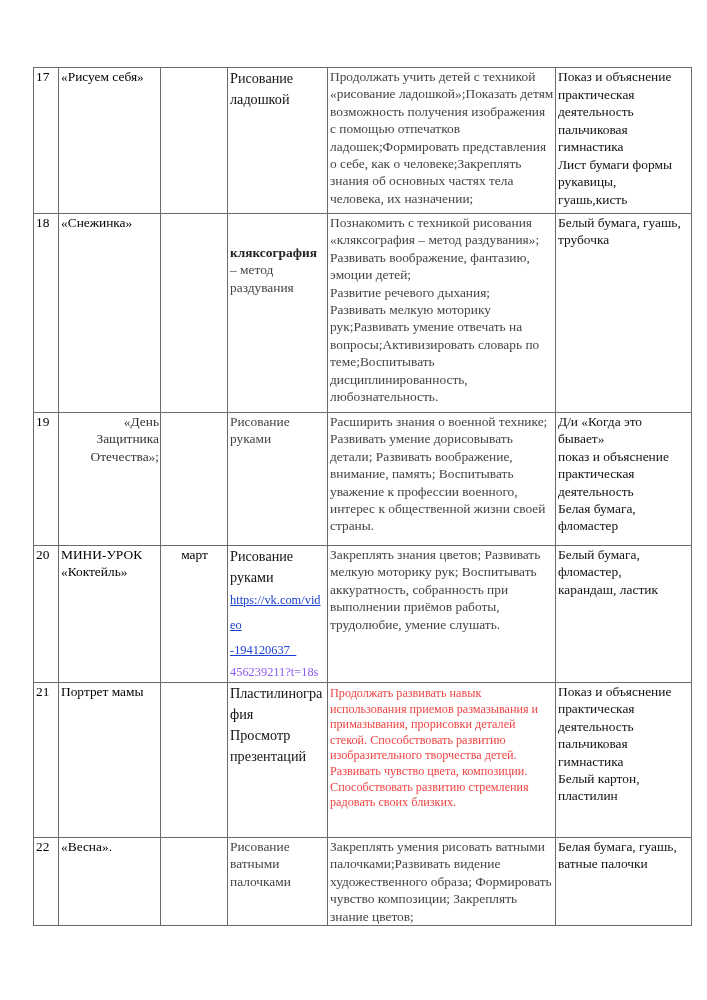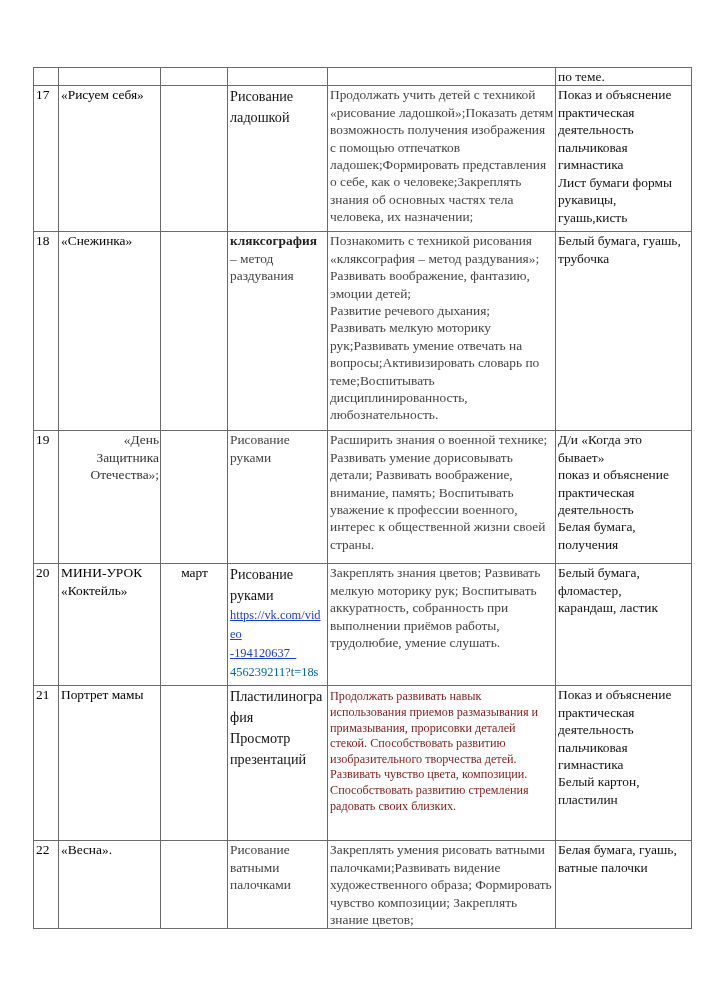--- a/index.html
+++ b/index.html
@@ -45,27 +45,27 @@
     col.c-goal { width: 228px; }
     col.c-mat { width: 136px; }
 
     td.num { text-align: left; font-size: 14.5px; line-height: 19px; padding-top: 1px; }
     td.title { text-align: left; font-size: 14.5px; line-height: 19px; padding-top: 1px; }
     td.title.left { text-align: right; font-size: 13.4px; line-height: 17.4px; color:#333; }
     td.month { text-align: center; font-size: 14px; line-height: 19px; padding-top: 1px; }
     td.tech { color: #444; font-size: 13.6px; line-height: 20px; padding-top: 1px; }
     td.tech.dark { color: #111; font-size: 14.2px; line-height: 21px; }
     td.goal { color: #444; font-size: 13.4px; line-height: 17.3px; padding-top: 1px; }
-    td.goal.small { color: #7f1d1d; font-size: 12.2px; line-height: 15.6px; padding-top: 3px; }
+    td.goal.small { color: #ef4444; font-size: 12.2px; line-height: 15.6px; padding-top: 3px; }
     td.mat { color: #111; font-size: 13.6px; line-height: 19px; padding-top: 1px; }
     td.mat.tight .ln { line-height: 17.5px; }
     .ln { display: block; }
-    .bold { font-weight: bold; color: #222; }
-    a.link { color: #1a3fd1; text-decoration: underline; font-size: 12.4px; line-height: 19px; display:block; }
-    .plain-small { font-size: 12.4px; line-height: 19px; color:#0369a1; display:block; }
+    .bold { font-weight: bold; color: #222; margin-top: 30px; }
+    a.link { color: #1a3fd1; text-decoration: underline; font-size: 12.4px; line-height: 25px; display:block; }
+    .plain-small { font-size: 12.4px; line-height: 19px; color:#8b5cf6; display:block; }
 
     tr.r0 td { height: 17px; }
     tr.r17 td { height: 145px; }
     tr.r18 td { height: 198px; }
     tr.r19 td { height: 132px; }
     tr.r20 td { height: 121px; margin-left: 25px; }
     tr.r21 td { height: 151px; }
     tr.r22 td { height: 82px; }
   </style>
 </head>
@@ -76,28 +76,20 @@
     <colgroup>
       <col class="c-num">
         <col class="c-title">
         <col class="c-month">
         <col class="c-tech">
         <col class="c-goal">
         <col class="c-mat">
     </colgroup>
     <tbody>
 
-      <tr class="r0">
-        <td class="num"></td>
-        <td class="title"></td>
-        <td class="month"></td>
-        <td class="tech"></td>
-        <td class="goal"></td>
-        <td class="mat">по теме.</td>
-      </tr>
 
       <tr class="r17">
         <td class="num">17</td>
         <td class="title">«Рисуем себя»</td>
         <td class="month"></td>
         <td class="tech dark">
           <span class="ln">Рисование</span>
           <span class="ln">ладошкой</span>
         </td>
         <td class="goal">Продолжать учить детей с техникой «рисование ладошкой»;Показать детям возможность получения изображения с помощью отпечатков ладошек;Формировать представления о себе, как о человеке;Закреплять знания об основных частях тела человека, их назначении;</td>
@@ -147,21 +139,21 @@
           <span class="ln">руками</span>
         </td>
         <td class="goal">Расширить знания о военной технике; Развивать умение дорисовывать детали; Развивать воображение, внимание, память; Воспитывать уважение к профессии военного, интерес к общественной жизни своей страны.</td>
         <td class="mat">
           <span class="ln">Д/и «Когда это</span>
           <span class="ln">бывает»</span>
           <span class="ln">показ и объяснение</span>
           <span class="ln">практическая</span>
           <span class="ln">деятельность</span>
           <span class="ln">Белая бумага,</span>
-          <span class="ln">получения</span>
+          <span class="ln">фломастер</span>
         </td>
       </tr>
 
       <tr class="r20">
         <td class="num">20</td>
         <td class="title">
           <span class="ln">МИНИ-УРОК</span>
           <span class="ln">«Коктейль»</span>
         </td>
         <td class="month">март</td>

